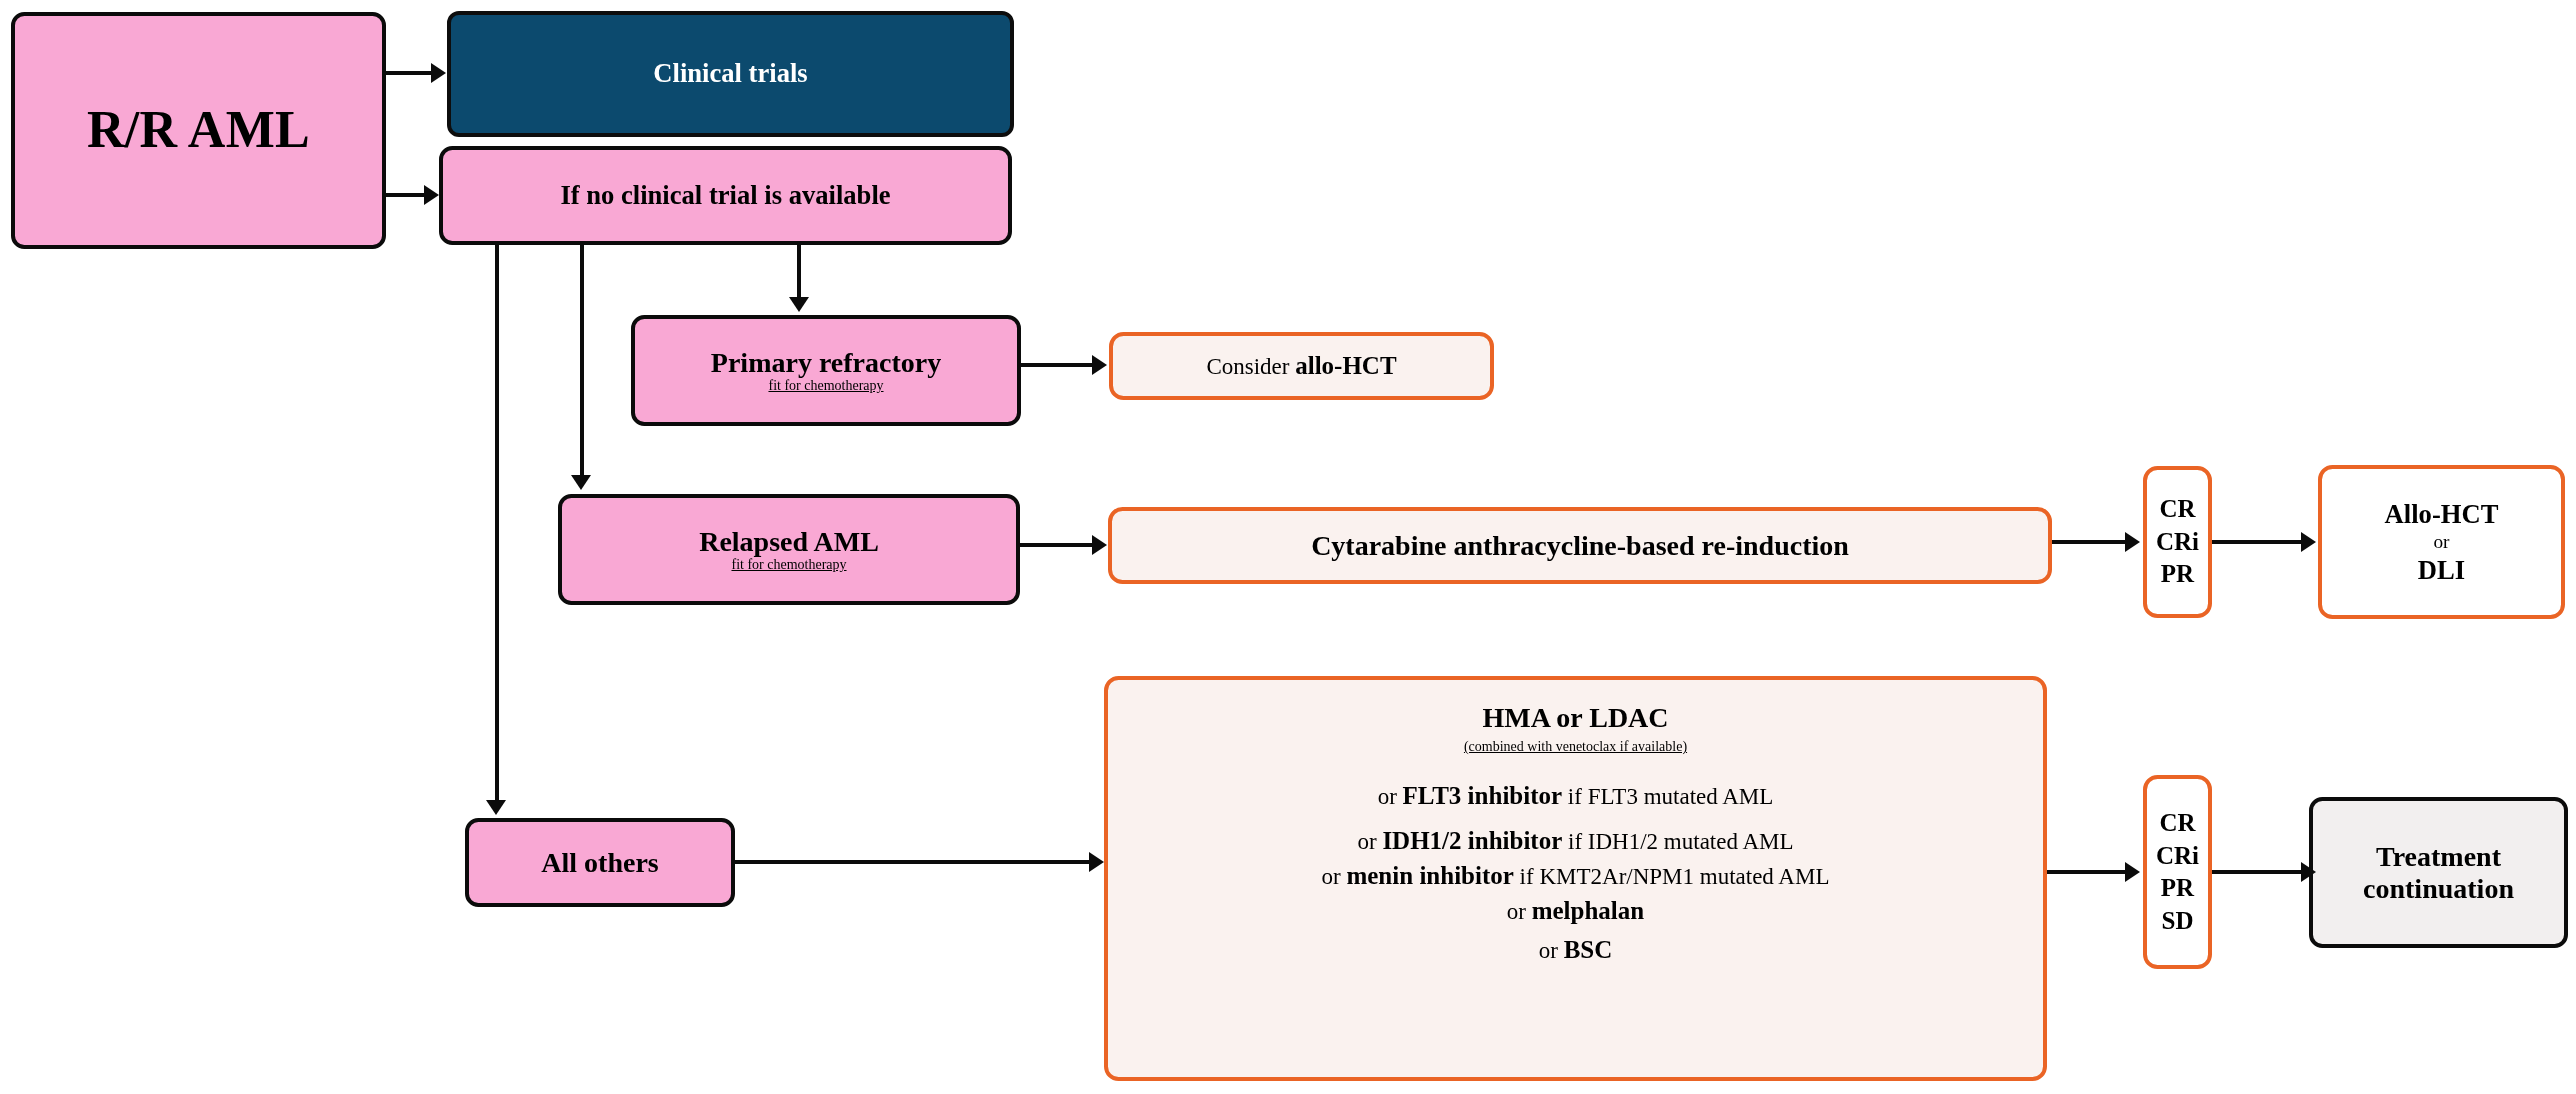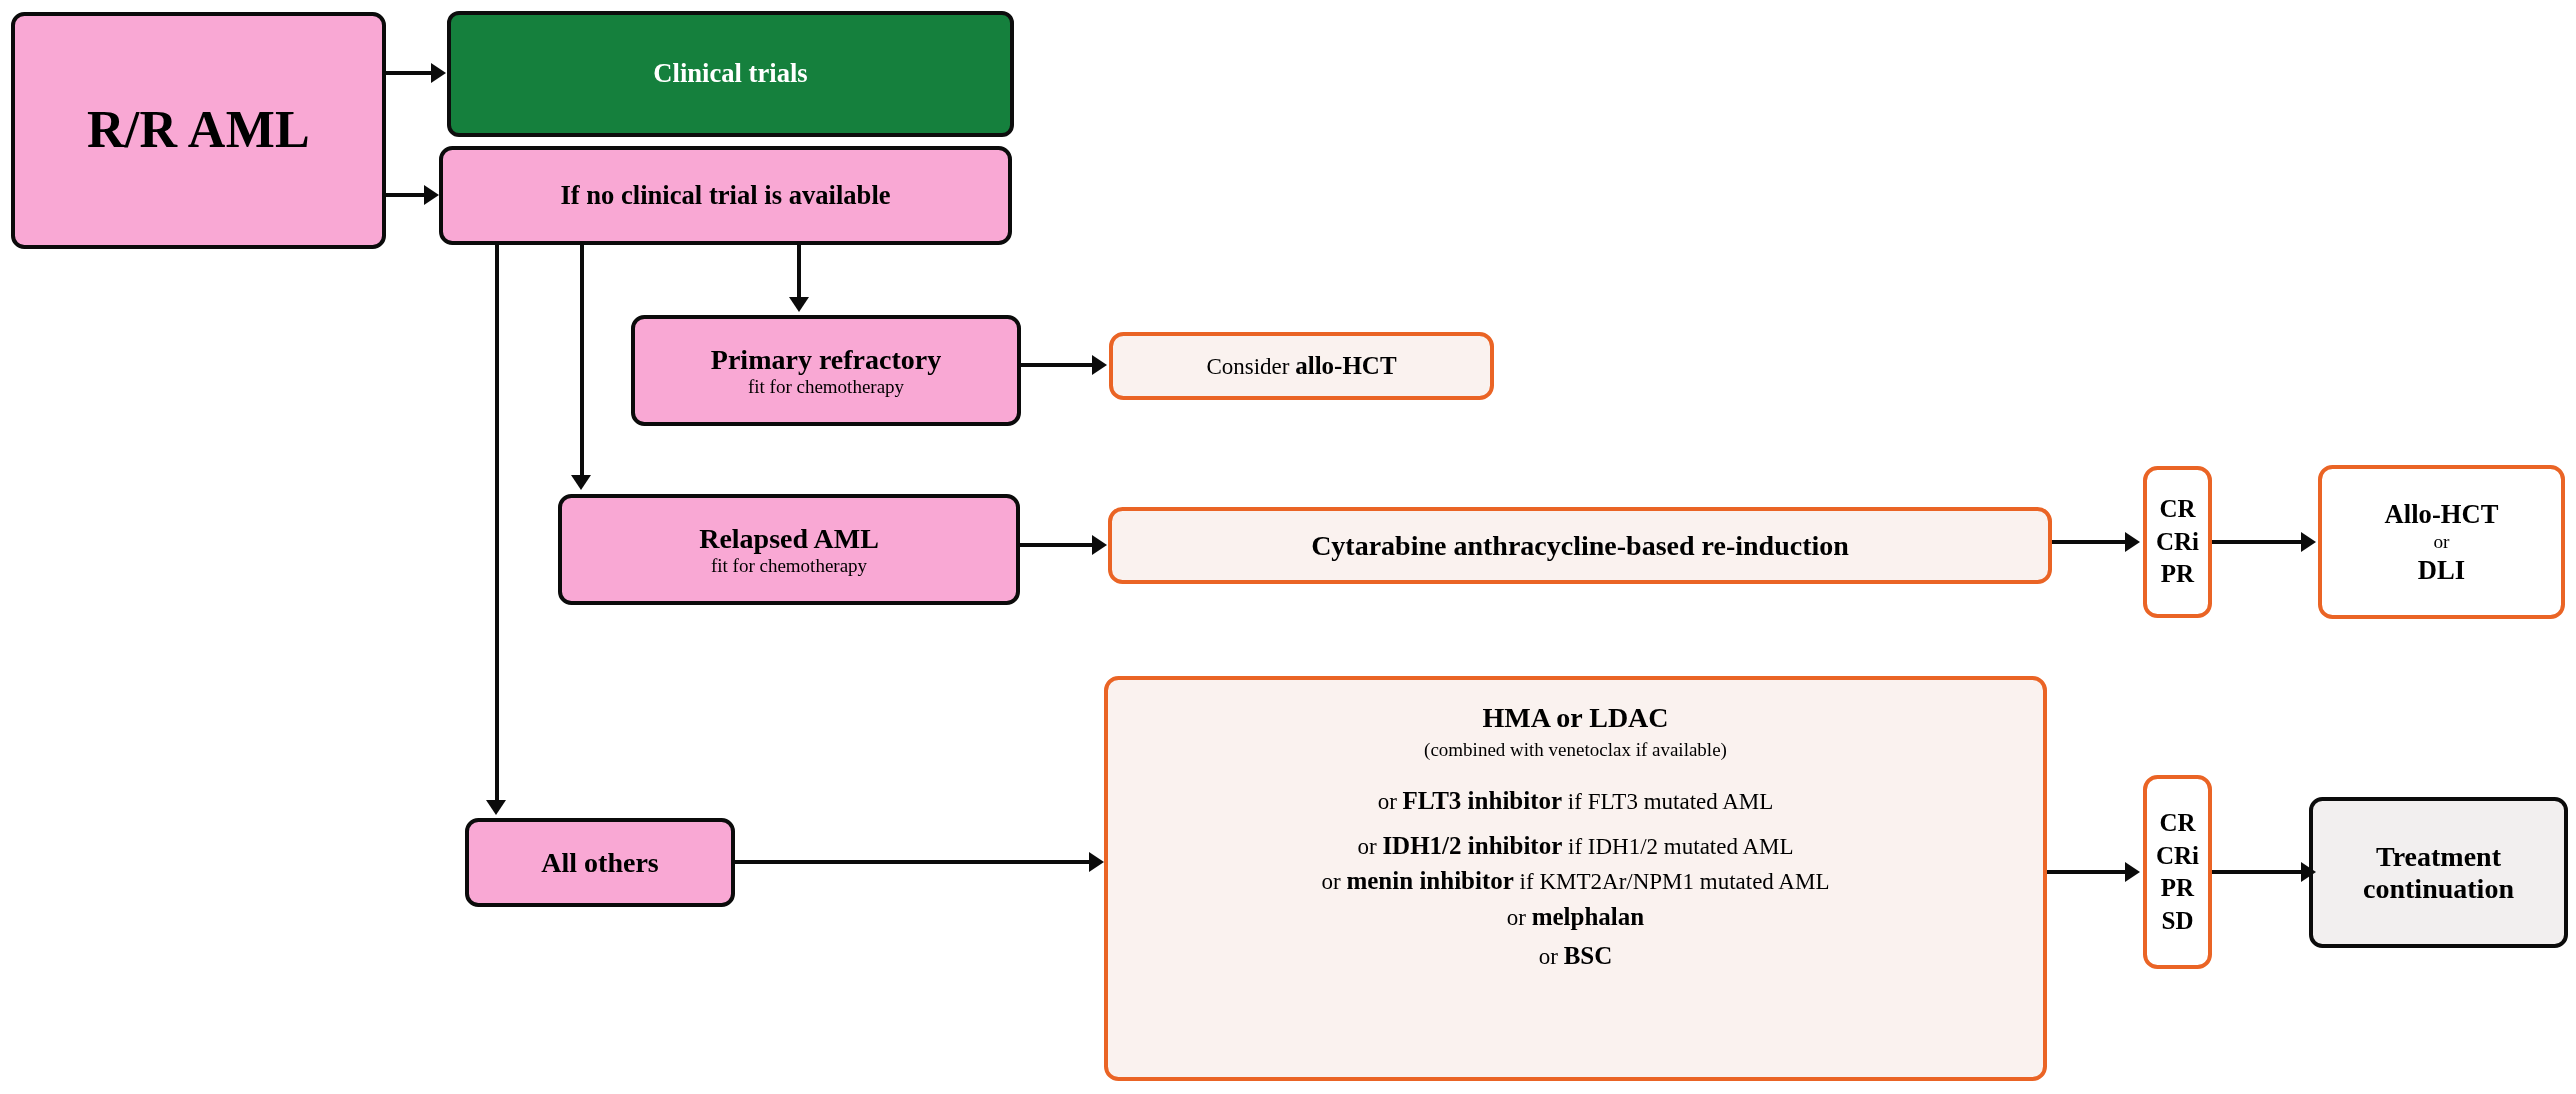--- a/index.html
+++ b/index.html
@@ -27,21 +27,21 @@
   }
   
   .nd-plain {
     background: #f9a8d4;
     border: 4.2px solid #0b0b0b;
     border-radius: 13.3px;
     color: #000000;
   }
   
   .nd-dark {
-    background: #15803d;
+    background: #0c4a6e;
     border: 4.2px solid #0d0d0d;
     border-radius: 12px;
     color: #ffffff;
   }
   
   .nd-orange {
     background: #faf2ef;
     border: 4.2px solid #ea6425;
     border-radius: 14.5px;
     color: #000000;
@@ -57,21 +57,21 @@
   .nd-gray {
     background: #f2efef;
     border: 4.2px solid #0b0b0b;
     border-radius: 13.3px;
     color: #000000;
   }
 
   .t-hero   { font-size: 52px; font-weight: 700; letter-spacing: 0.3px; }
   .t-big    { font-size: 26.6px; font-weight: 700; }
   .t-mid    { font-size: 28px; font-weight: 700; }
-  .t-sub    { font-size: 19px; font-weight: 400; }
+  .t-sub    { font-size: 14px; font-weight: 400; text-decoration: underline; }
   .t-stack  { font-size: 26.6px; font-weight: 700; line-height: 1.28; }
   .t-stackw { font-size: 25px; font-weight: 700; line-height: 1.30; }
   .t-or     { font-size: 19.3px; font-weight: 400; }
 
   .opt-line { font-size: 23px; font-weight: 400; white-space: nowrap; }
   .opt-line b { font-weight: 700; font-size: 25px; }
   .opt-gap { height: 26.6px; }
 
   
   .hline, .vline {

